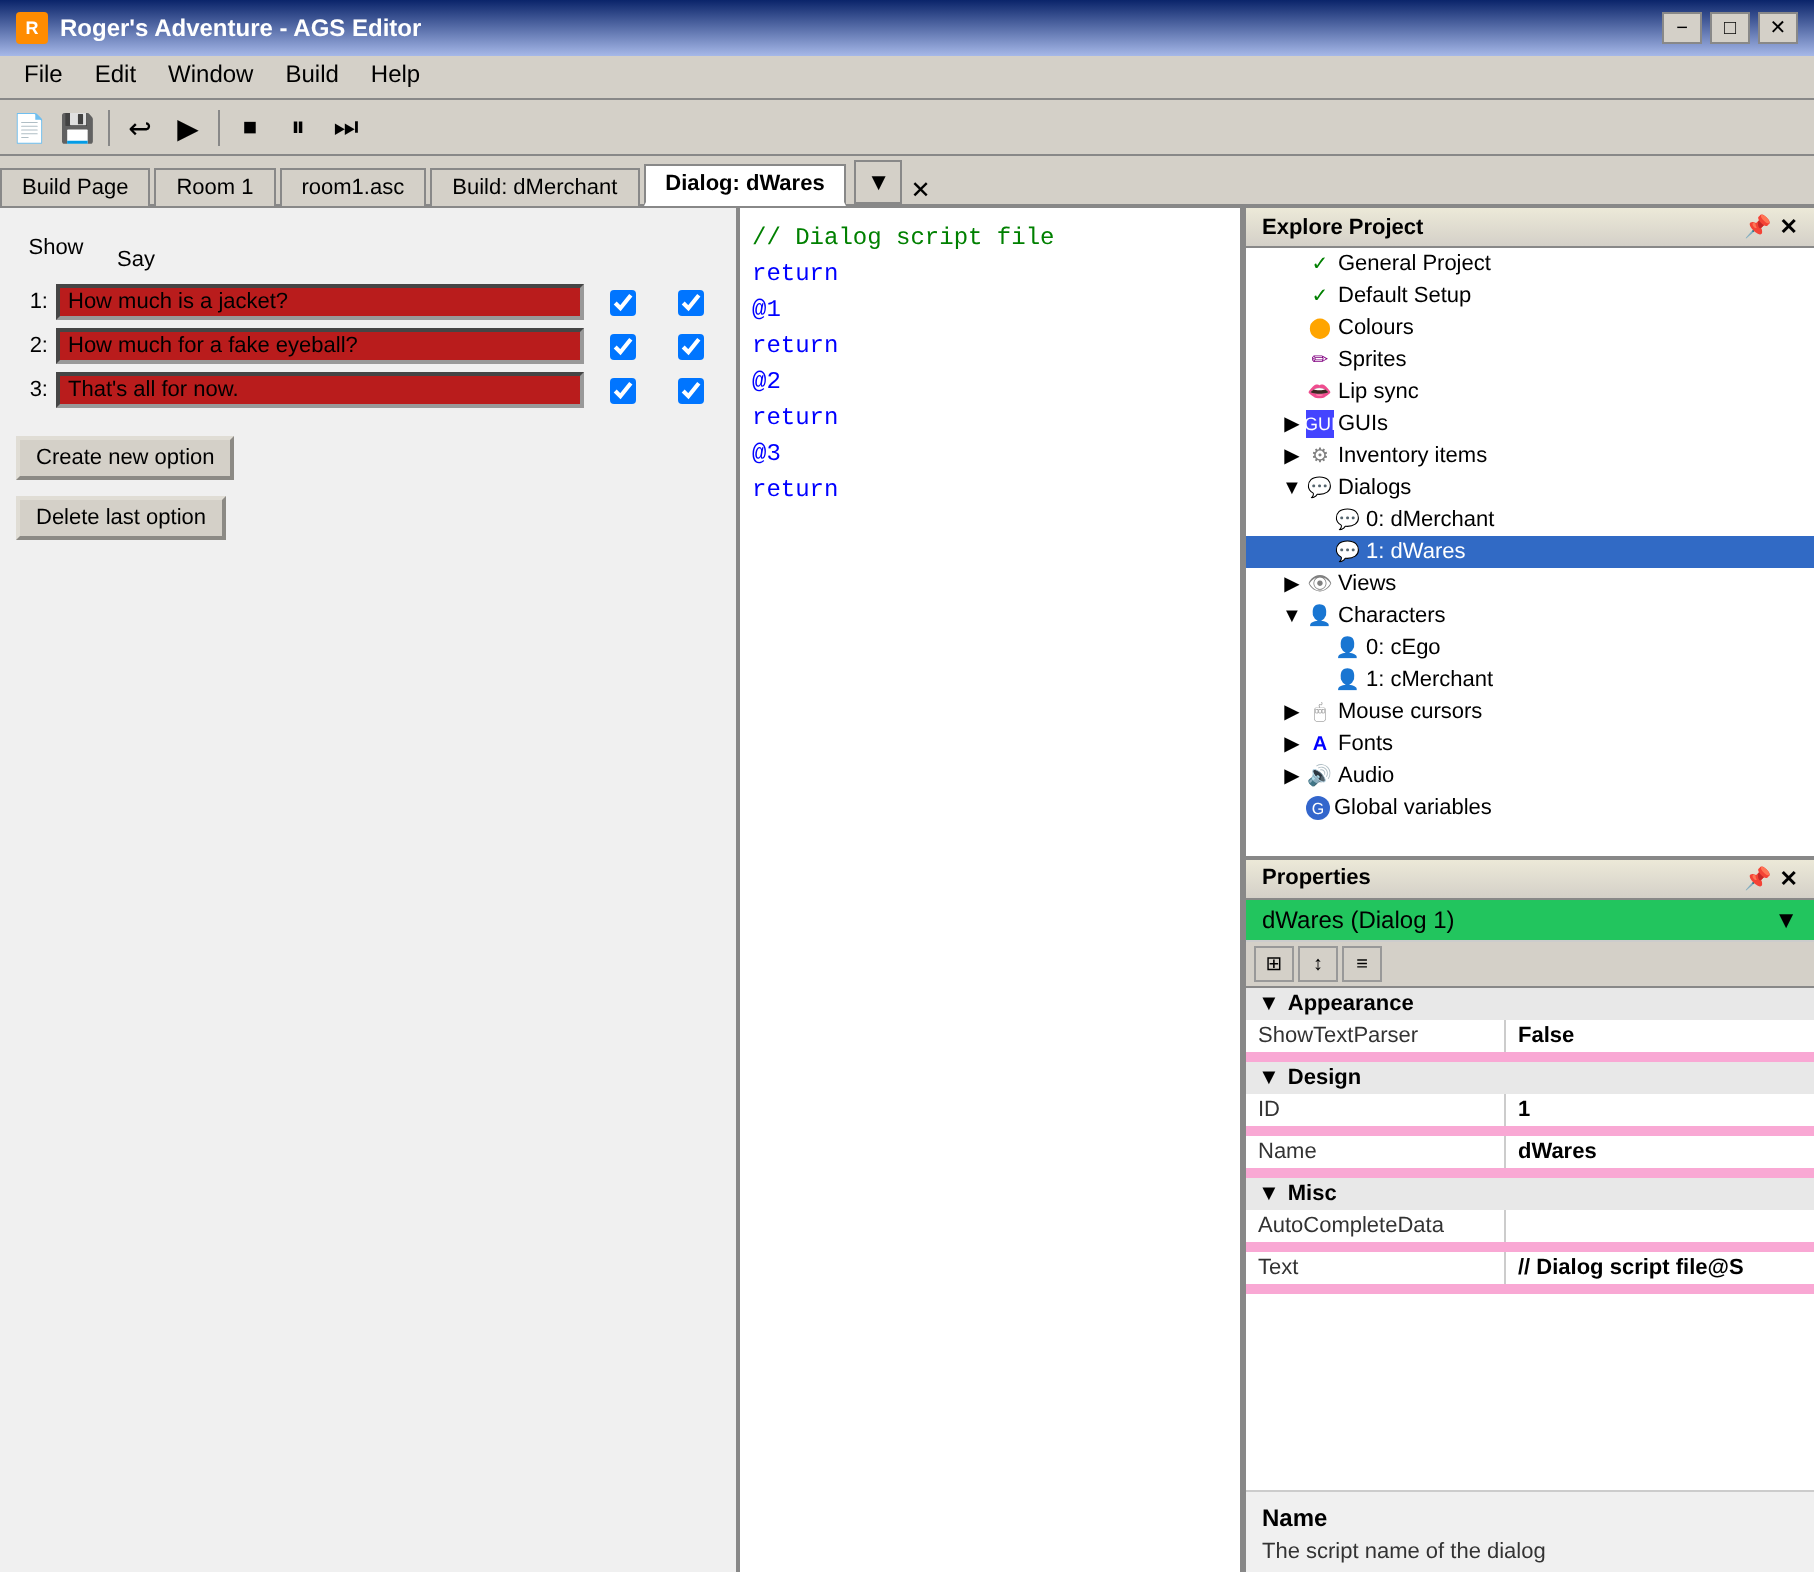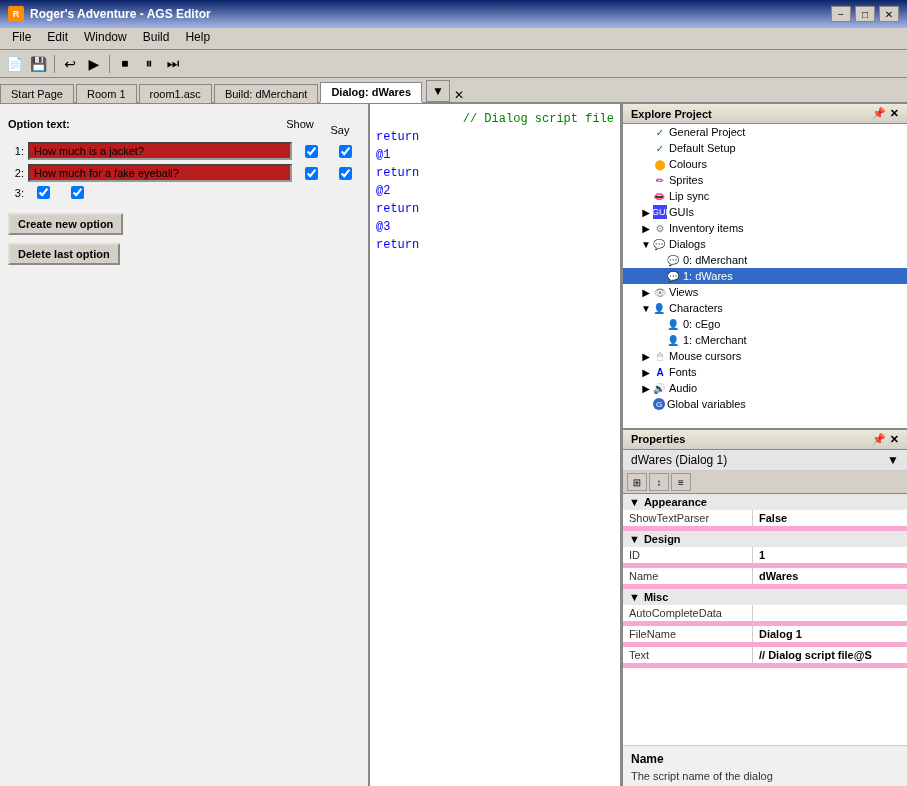--- a/index.html
+++ b/index.html
@@ -45,21 +45,21 @@
     .tree-item { display: flex; align-items: center; padding: 1px 2px; cursor: pointer; white-space: nowrap; }
     .tree-item.selected { background: #316ac5; color: white; }
     .tree-indent { display: inline-block; }
     .tree-expand { width: 14px; height: 14px; display: inline-flex; align-items: center; justify-content: center; font-size: 10px; }
     .tree-icon { width: 14px; height: 14px; display: inline-flex; align-items: center; justify-content: center; margin-right: 2px; font-size: 10px; }
     .tree-label { font-size: 11px; }
     
     
     #properties { border-top: 2px solid #888; display: flex; flex-direction: column; height: 360px; }
     #prop-header { background: linear-gradient(to bottom, #ece9d8, #d4d0c8); padding: 3px 8px; font-weight: bold; font-size: 11px; border-bottom: 1px solid #888; display: flex; justify-content: space-between; }
-    #prop-title { background: #e5e5e5; padding: 3px 8px; border-bottom: 1px solid #ccc; display: flex; justify-content: space-between; align-items: center; }
+    #prop-title { background: #22c55e; padding: 3px 8px; border-bottom: 1px solid #ccc; display: flex; justify-content: space-between; align-items: center; }
     #prop-toolbar { background: #d4d0c8; padding: 2px 4px; display: flex; gap: 2px; border-bottom: 1px solid #888; }
     .prop-tool-btn { width: 20px; height: 18px; border: 1px solid #999; background: #d4d0c8; display: flex; align-items: center; justify-content: center; cursor: pointer; font-size: 10px; }
     #prop-grid { flex: 1; overflow-y: auto; background: white; }
     .prop-section { background: #e8e8e8; padding: 2px 6px; font-weight: bold; font-size: 11px; display: flex; align-items: center; gap: 4px; cursor: pointer; }
     .prop-row { display: flex; border-bottom: 5px solid #f9a8d4; min-height: 18px; }
     .prop-name { width: 130px; padding: 2px 6px; border-right: 1px solid #ccc; font-size: 11px; color: #333; }
     .prop-value { flex: 1; padding: 2px 6px; font-size: 11px; font-weight: bold; }
     
     
     #name-desc { border-top: 2px solid #888; padding: 6px 8px; background: #f0f0f0; }
@@ -71,24 +71,24 @@
     .opt-header { display: flex; align-items: center; margin-bottom: 6px; }
     .opt-header-label { flex: 1; font-size: 11px; font-weight: bold; }
     .opt-header-show { width: 40px; text-align: center; font-size: 11px; }
     .opt-header-say { width: 40px; text-align: center; font-size: 11px; margin-top: 12px; }
     .opt-row { display: flex; align-items: center; margin-bottom: 4px; gap: 4px; }
     .opt-num { width: 16px; font-size: 11px; text-align: right; }
     .opt-text { flex: 1; }
     .opt-text input { width: 100%; border: 2px inset #999; padding: 1px 4px; font-size: 11px; background: #b91c1c; }
     .opt-check { width: 30px; display: flex; justify-content: center; }
     .opt-check input[type=checkbox] { cursor: pointer; }
-    .btn-option { margin: 4px 0; padding: 3px 8px; background: #d4d0c8; border: 2px outset #e0ddd5; cursor: pointer; font-size: 11px; font-weight: bold; }
-    
-    
-    .code-comment { color: green; text-align: right; }
+    .btn-option { margin: 4px 0; padding: 3px 8px; background: #d4d0c8; border: 2px outset #e0ddd5; cursor: pointer; font-size: 11px; }
+    
+    
+    .code-comment { color: green; }
     .code-keyword { color: blue; }
     .code-label { color: blue; }
     .code-line { display: block; line-height: 1.5; }
     
     
     ::-webkit-scrollbar { width: 14px; height: 14px; }
     ::-webkit-scrollbar-track { background: #e8e8e8; }
     ::-webkit-scrollbar-thumb { background: #b0b0b0; border: 1px solid #888; }
     
     
@@ -123,35 +123,34 @@
   <div class="toolbar-sep"></div>
   <div class="toolbar-btn" title="Undo">↩</div>
   <div class="toolbar-btn" title="Run">▶</div>
   <div class="toolbar-sep"></div>
   <div class="toolbar-btn" title="Stop">⏹</div>
   <div class="toolbar-btn" title="Pause">⏸</div>
   <div class="toolbar-btn" title="Step">⏭</div>
 </div>
 
 <div id="tabs">
-  <div class="tab">Start Page</div>
+  <div class="tab">Build Page</div>
   <div class="tab">Room 1</div>
   <div class="tab">room1.asc</div>
   <div class="tab">Build: dMerchant</div>
   <div class="tab active">Dialog: dWares</div>
   <div class="tab-dropdown">▼</div>
   <span class="tab-close">✕</span>
 </div>
 
 <div id="main">
 
   <div id="left-panel">
     <div id="dialog-options">
       <div class="opt-header">
-        <span class="opt-header-label">Option text:</span>
         <span class="opt-header-show">Show</span>
         <span class="opt-header-say">Say</span>
       </div>
 
       <div class="opt-row">
         <span class="opt-num">1:</span>
         <div class="opt-text">
           <input type="text" value="How much is a jacket?" style="">
         </div>
         <div class="opt-check">
@@ -170,20 +169,23 @@
         <div class="opt-check">
           <input type="checkbox" checked="" style="">
         </div>
         <div class="opt-check">
           <input type="checkbox" checked="" style="">
         </div>
       </div>
 
       <div class="opt-row">
         <span class="opt-num">3:</span>
+        <div class="opt-text">
+          <input type="text" value="That's all for now." style="">
+        </div>
         <div class="opt-check">
           <input type="checkbox" checked="" style="">
         </div>
         <div class="opt-check">
           <input type="checkbox" checked="" style="">
         </div>
       </div>
 
       <div style="margin-top: 10px;">
         <button class="btn-option">Create new option</button>
@@ -375,24 +377,20 @@
 
         <div class="prop-section">
           <span>▼</span>
           <span>Misc</span>
         </div>
         <div class="prop-row">
           <div class="prop-name">AutoCompleteData</div>
           <div class="prop-value"></div>
         </div>
         <div class="prop-row">
-          <div class="prop-name">FileName</div>
-          <div class="prop-value">Dialog 1</div>
-        </div>
-        <div class="prop-row">
           <div class="prop-name">Text</div>
           <div class="prop-value">// Dialog script file@S</div>
         </div>
       </div>
 
       <div id="name-desc" style="border-top:1px solid #ccc;">
         <div class="name-title">Name</div>
         <div class="name-text">The script name of the dialog</div>
       </div>
     </div>

